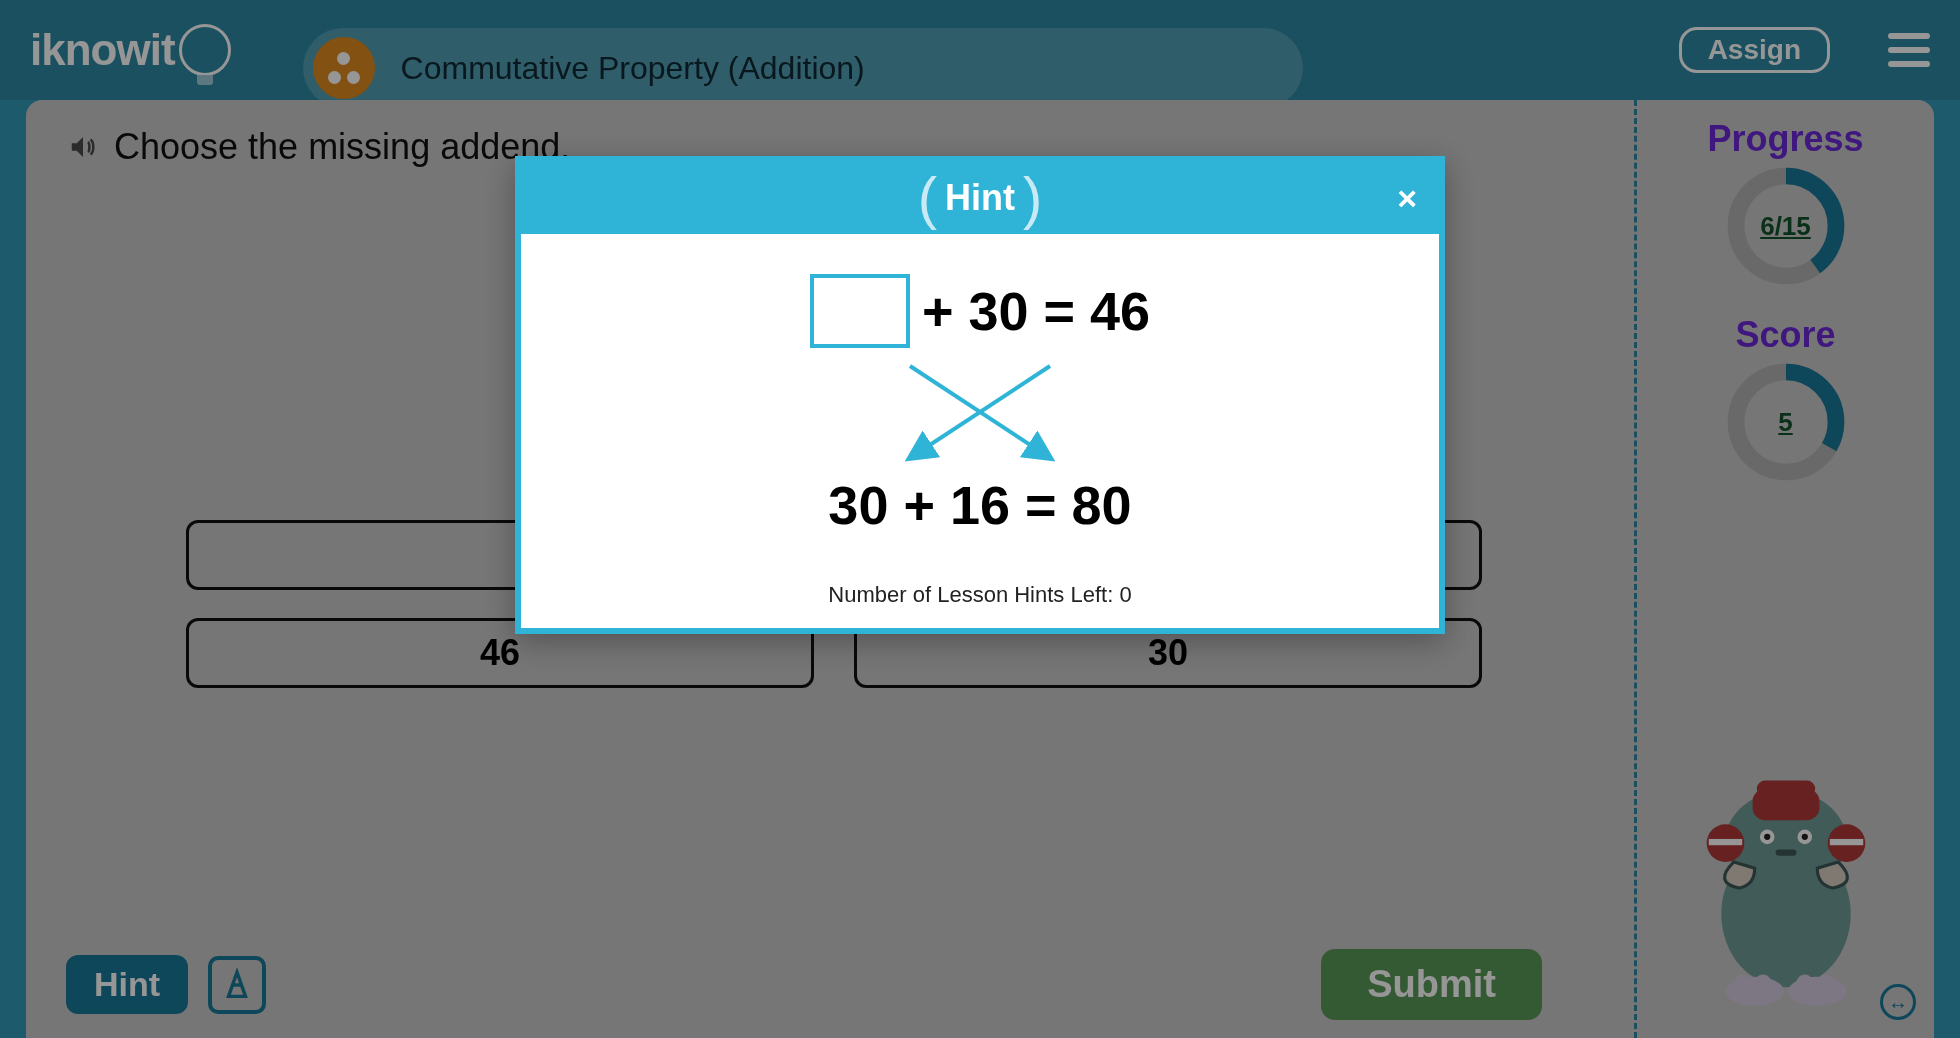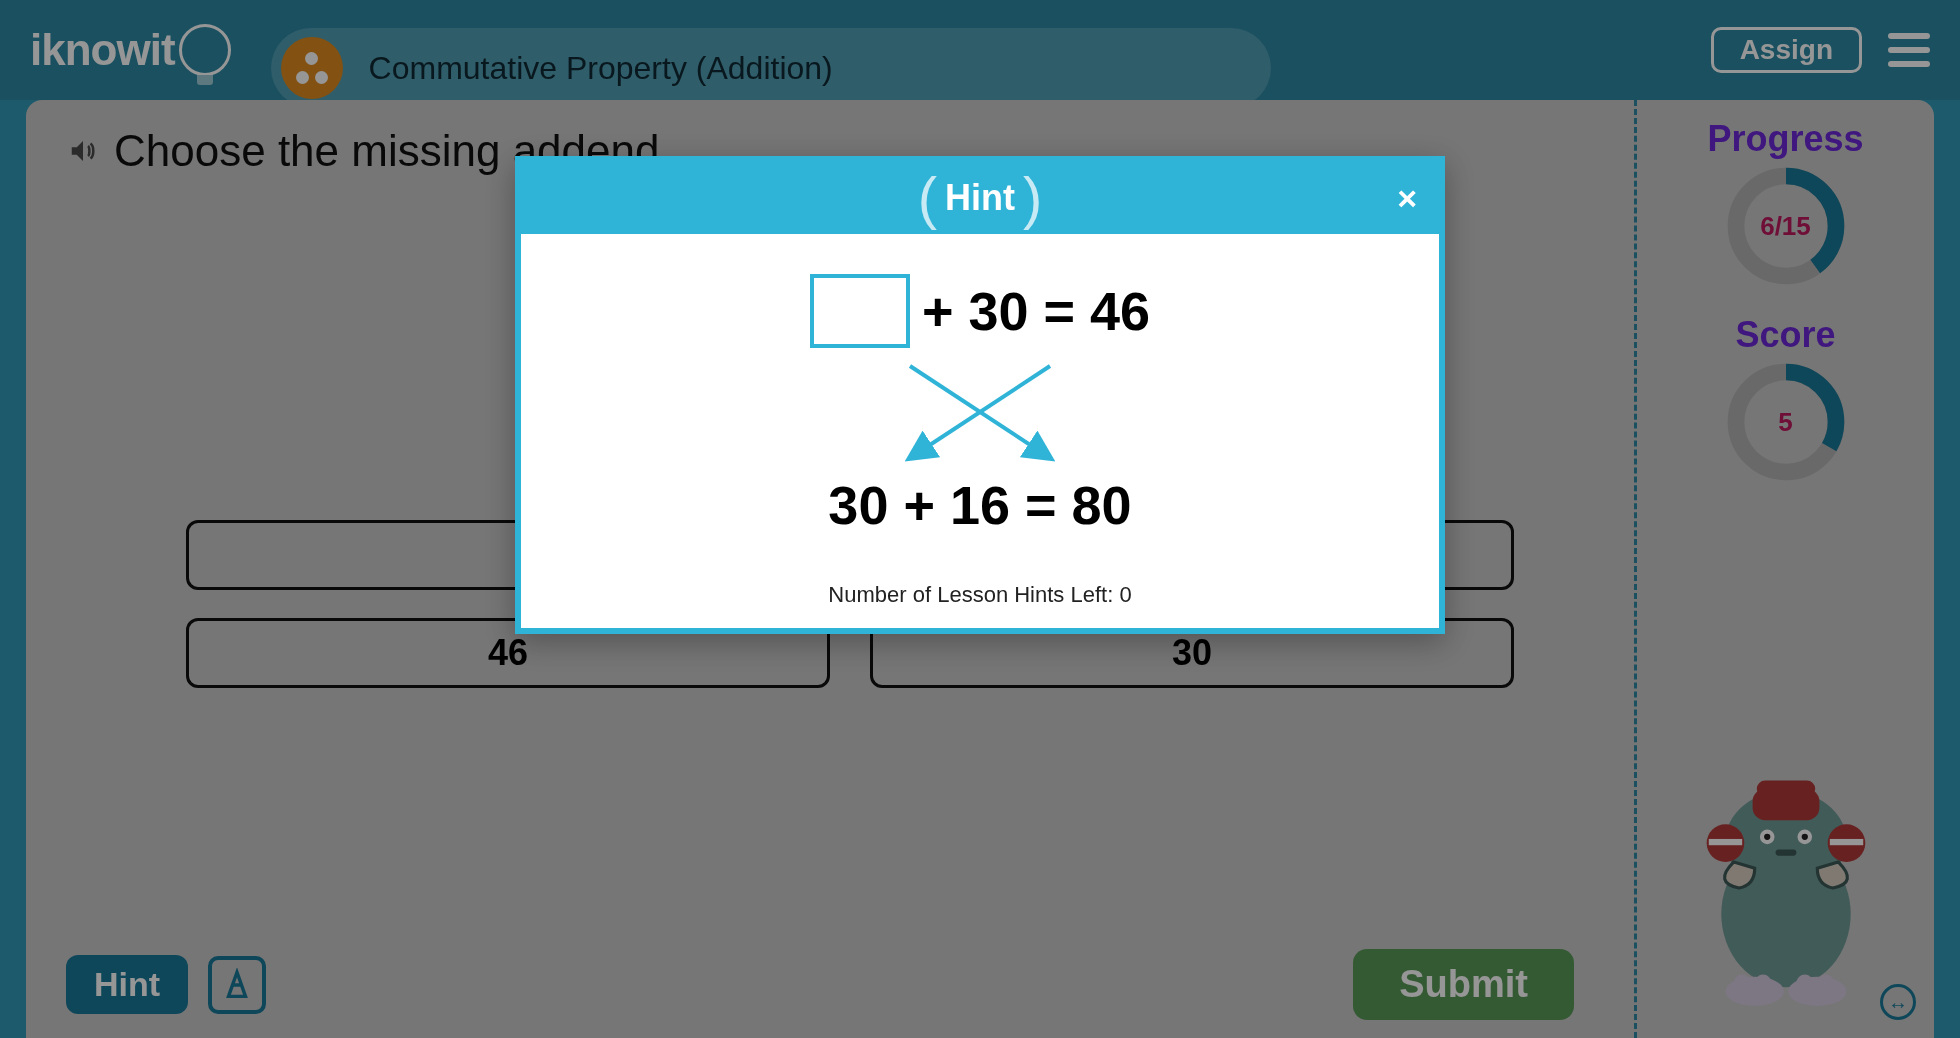--- a/index.html
+++ b/index.html
@@ -67,21 +67,21 @@
     position:absolute;
   }
   .level-badge::before { top: 15px; }
   .level-badge::after  { bottom: 15px; left: 15px; }
   .level-badge span    { position:absolute; bottom:15px; right:15px; }
   .topic-title { color: #0f2a33; font-size: 32px; }
   .assign-btn {
     margin-left: auto;
     color: #fff; border: 3px solid #fff; background: transparent;
     font-size: 28px; font-weight: 700;
-    padding: 4px 26px; border-radius: 10px;
+    padding: 4px 26px; border-radius: 18px;
   }
   .hamburger {
     width: 42px; margin-left: 26px; cursor: pointer;
     display: flex; flex-direction: column; gap: 8px;
   }
   .hamburger div { height: 6px; background: #fff; border-radius: 4px; }
 
   
   .main {
     position: absolute;
@@ -94,21 +94,21 @@
   .work-area {
     flex: 1;
     position: relative;
     padding: 26px 40px;
   }
   .question-row { display:flex; align-items:center; gap:14px; }
   .speaker-icon {
     width: 34px; height: 34px; color:#4a4a4a;
     display:flex; align-items:center; justify-content:center;
   }
-  .question-text { font-size: 44px; color:#111; }
+  .question-text { font-size: 36px; color:#111; }
 
   .answer-grid {
     position: absolute;
     left: 160px; right: 120px;
     top: 420px;
     display: grid;
     grid-template-columns: 1fr 1fr;
     gap: 28px 40px;
   }
   .answer-btn {
@@ -149,21 +149,21 @@
     display:flex; flex-direction:column; align-items:center;
     padding: 18px 10px;
     position: relative;
   }
   .sb-label { color:#6d28d9; font-size:36px; font-weight:800; margin-bottom:6px; }
   .ring {
     width: 120px; height:120px; margin-bottom:28px;
     position: relative; display:flex; align-items:center; justify-content:center;
   }
   .ring svg { width:100%; height:100%; transform: rotate(-90deg); }
-  .ring-text { position:absolute; font-size:26px; color:#be185d; font-weight:600; }
+  .ring-text { position:absolute; font-size:26px; color:#14532d; font-weight:600;text-decoration:underline; }
   .mascot {
     position:absolute; bottom: 30px; left: 50%; transform: translateX(-50%);
     width: 210px; height: 240px;
   }
   .expand-icon {
     position:absolute; bottom:18px; right:18px;
     width:36px; height:36px; border:3px solid #1a7a99; border-radius:50%;
     display:flex; align-items:center; justify-content:center; color:#1a7a99;
     font-size:20px; font-weight:900;
   }
@@ -202,21 +202,21 @@
     text-align:center;
   }
   .eq { font-size:54px; font-weight:700; display:flex; align-items:center; justify-content:center; gap:12px; }
   .eq .box {
     width: 100px; height: 74px; border: 4px solid #2fb4d8; display:inline-block;
   }
   .cross-svg { margin: 10px auto 6px; display:block; }
   .hints-left { font-size:22px; color:#222; margin-top:46px; }
 
   
-  .dimmed { filter: brightness(.9); }
+  .dimmed { filter: brightness(.9); gap: 32px; }
 </style>
 </head>
 <body>
 
 <div class="header dimmed">
   <div class="logo">
     <span>iknowit</span>
     <span class="logo-bulb"></span>
   </div>
   <div class="topic-pill">

